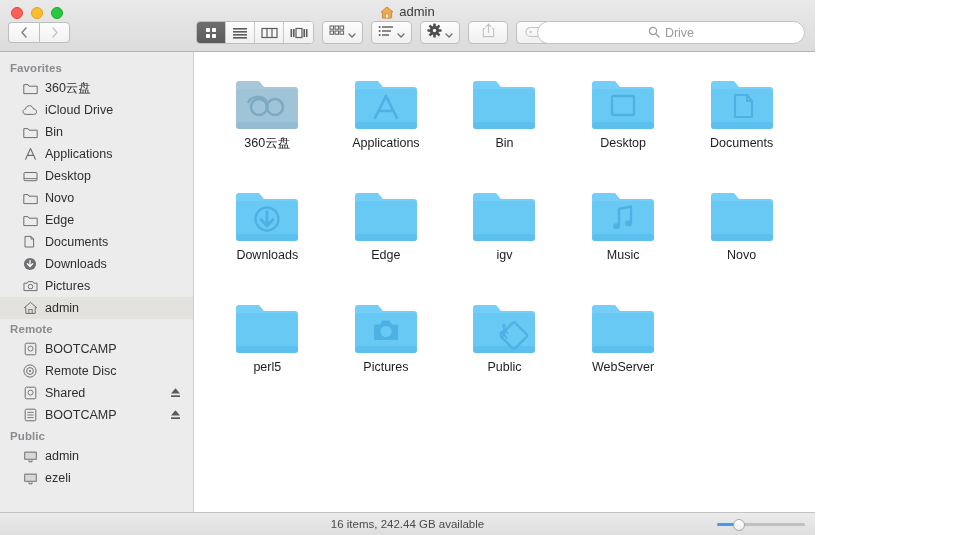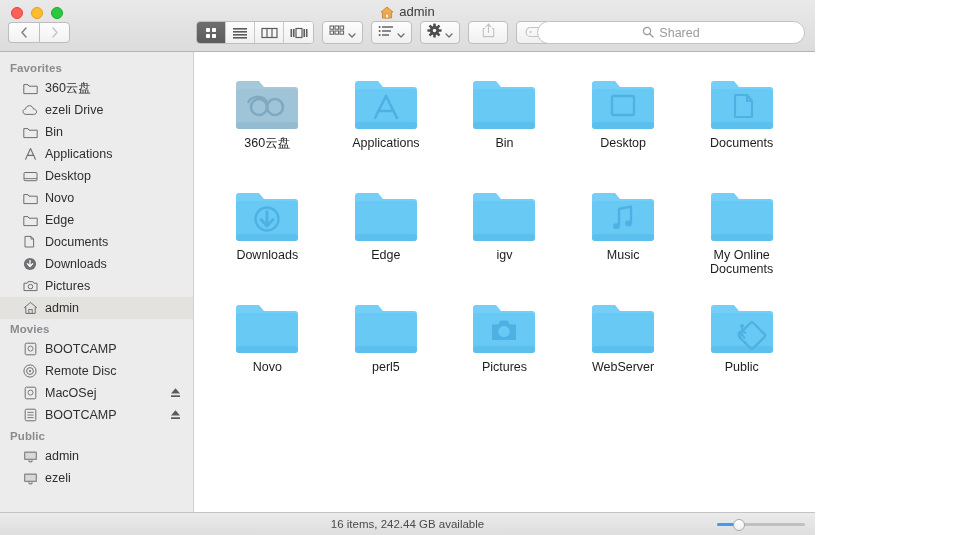--- a/index.html
+++ b/index.html
@@ -343,21 +343,21 @@
 
     </div>
 
     <div class="searchbox">
       <span>
         <svg width="12" height="12" viewBox="0 0 12 12">
           <circle cx="5" cy="5" r="3.6" fill="none" stroke="#989898" stroke-width="1.2"></circle>
           <line x1="7.7" y1="7.7" x2="11" y2="11" stroke="#989898" stroke-width="1.3" stroke-linecap="round"></line>
         </svg>
       </span>
-      <span class="ph">Shared</span>
+      <span class="ph">Drive</span>
     </div>
 
   </div>
 
   <div class="body">
 
     <div class="sidebar">
 
       <div class="sect">Favorites</div>
 
@@ -369,21 +369,21 @@
         </span>
         <span class="slabel">360云盘</span>
       </div>
 
       <div class="srow">
         <span class="sic">
           <svg width="16" height="12" viewBox="0 0 16 12">
               <path d="M4.3 10.4 C2.2 10.4 1 9.2 1 7.7 C1 6.3 2.1 5.2 3.5 5.1 C3.8 3.1 5.4 1.7 7.5 1.7 C9.5 1.7 11.1 3.1 11.4 5 C13 5.1 14.6 6 14.6 7.8 C14.6 9.3 13.4 10.4 11.6 10.4 Z" fill="none" stroke="#6e6e73" stroke-width="1"></path>
             </svg>
         </span>
-        <span class="slabel">ezeli Drive</span>
+        <span class="slabel">iCloud Drive</span>
       </div>
 
       <div class="srow">
         <span class="sic">
           <svg width="15" height="13" viewBox="0 0 15 13">
               <path d="M0.8 2.6 L5 2.6 L6 4.2 L14.2 4.2 L14.2 11.6 L0.8 11.6 Z" fill="none" stroke="#6e6e73" stroke-width="1"></path>
             </svg>
         </span>
         <span class="slabel">Bin</span>
       </div>
@@ -459,21 +459,21 @@
       <div class="srow selected">
         <span class="sic">
           <svg width="15" height="14" viewBox="0 0 15 14">
             <path d="M7.5 1.4 L13.6 6.6 L12.2 6.6 L12.2 12.4 L2.8 12.4 L2.8 6.6 L1.4 6.6 Z" fill="none" stroke="#6e6e73" stroke-width="1" stroke-linejoin="round"></path>
             <rect x="5.8" y="8.6" width="3.4" height="3.8" fill="none" stroke="#6e6e73" stroke-width="0.9"></rect>
           </svg>
         </span>
         <span class="slabel">admin</span>
       </div>
 
-      <div class="sect">Movies</div>
+      <div class="sect">Remote</div>
 
 
       <div class="srow">
         <span class="sic">
           <svg width="13" height="14" viewBox="0 0 13 14">
             <rect x="1.2" y="1.2" width="10.6" height="11.6" rx="1.2" fill="none" stroke="#6e6e73" stroke-width="1"></rect>
             <circle cx="6.5" cy="6.6" r="2.5" fill="none" stroke="#6e6e73" stroke-width="0.9"></circle>
           </svg>
         </span>
         <span class="slabel">BOOTCAMP</span>
@@ -490,21 +490,21 @@
         <span class="slabel">Remote Disc</span>
       </div>
 
       <div class="srow">
         <span class="sic">
           <svg width="13" height="14" viewBox="0 0 13 14">
             <rect x="1.2" y="1.2" width="10.6" height="11.6" rx="1.2" fill="none" stroke="#6e6e73" stroke-width="1"></rect>
             <circle cx="6.5" cy="6.6" r="2.5" fill="none" stroke="#6e6e73" stroke-width="0.9"></circle>
           </svg>
         </span>
-        <span class="slabel">MacOSej</span>
+        <span class="slabel">Shared</span>
         <span class="eject">
           <svg width="11" height="12" viewBox="0 0 11 12">
             <path d="M5.5 1.2 L10 6.5 L1 6.5 Z" fill="#5a5a5a"></path>
             <rect x="1" y="8.3" width="9" height="1.7" fill="#5a5a5a"></rect>
           </svg>
         </span>
       </div>
 
       <div class="srow">
         <span class="sic">
@@ -666,30 +666,20 @@
               <rect x="2" y="11" width="62" height="40" rx="3.5" fill="#68c9f5"></rect>
               <rect x="2" y="44" width="62" height="7" rx="3.5" fill="#5cc0ee"></rect>
               <path d="M29 36 L29 19 L41 16.5 L41 33" fill="none" stroke="#4db2e3" stroke-width="2.4" stroke-linejoin="round"></path>
               <ellipse cx="26.5" cy="36.2" rx="3.4" ry="2.9" fill="#4db2e3"></ellipse>
               <ellipse cx="38.5" cy="33.4" rx="3.4" ry="2.9" fill="#4db2e3"></ellipse>
             </svg>
           </div>
           <div class="label">Music</div>
         </div>
 
-        <div class="item">
-          <div class="icon-wrap">
-            <svg width="66" height="54" viewBox="0 0 66 54">
-              <path d="M2 6 a3 3 0 0 1 3-3 h20 l5 6 h31 a3 3 0 0 1 3 3 v3 H2 Z" fill="#74cef7"></path>
-              <rect x="2" y="11" width="62" height="40" rx="3.5" fill="#68c9f5"></rect>
-              <rect x="2" y="44" width="62" height="7" rx="3.5" fill="#5cc0ee"></rect>
-            </svg>
-          </div>
-          <div class="label">My Online Documents</div>
-        </div>
 
         <div class="item">
           <div class="icon-wrap">
             <svg width="66" height="54" viewBox="0 0 66 54">
               <path d="M2 6 a3 3 0 0 1 3-3 h20 l5 6 h31 a3 3 0 0 1 3 3 v3 H2 Z" fill="#74cef7"></path>
               <rect x="2" y="11" width="62" height="40" rx="3.5" fill="#68c9f5"></rect>
               <rect x="2" y="44" width="62" height="7" rx="3.5" fill="#5cc0ee"></rect>
             </svg>
           </div>
           <div class="label">Novo</div>
@@ -710,45 +700,45 @@
           <div class="icon-wrap">
             <svg width="66" height="54" viewBox="0 0 66 54">
               <path d="M2 6 a3 3 0 0 1 3-3 h20 l5 6 h31 a3 3 0 0 1 3 3 v3 H2 Z" fill="#74cef7"></path>
               <rect x="2" y="11" width="62" height="40" rx="3.5" fill="#68c9f5"></rect>
               <rect x="2" y="44" width="62" height="7" rx="3.5" fill="#5cc0ee"></rect>
               <path d="M21 22.5 L27 22.5 L29.5 18.5 L36.5 18.5 L39 22.5 L45 22.5 L45 38 L21 38 Z" fill="#4db2e3"></path>
               <circle cx="33" cy="29.5" r="5.6" fill="#68c9f5"></circle>
             </svg>
           </div>
           <div class="label">Pictures</div>
-        </div>
-
-        <div class="item">
-          <div class="icon-wrap">
-            <svg width="66" height="54" viewBox="0 0 66 54">
-              <path d="M2 6 a3 3 0 0 1 3-3 h20 l5 6 h31 a3 3 0 0 1 3 3 v3 H2 Z" fill="#74cef7"></path>
-              <rect x="2" y="11" width="62" height="40" rx="3.5" fill="#68c9f5"></rect>
-              <rect x="2" y="44" width="62" height="7" rx="3.5" fill="#5cc0ee"></rect>
-            </svg>
-          </div>
-          <div class="label">WebServer</div>
         </div>
 
         <div class="item">
           <div class="icon-wrap">
             <svg width="66" height="54" viewBox="0 0 66 54">
               <path d="M2 6 a3 3 0 0 1 3-3 h20 l5 6 h31 a3 3 0 0 1 3 3 v3 H2 Z" fill="#74cef7"></path>
               <rect x="2" y="11" width="62" height="40" rx="3.5" fill="#68c9f5"></rect>
               <rect x="2" y="44" width="62" height="7" rx="3.5" fill="#5cc0ee"></rect>
               <rect x="33" y="15.5" width="19.8" height="19.8" rx="2" transform="rotate(45 33 29.5)" fill="none" stroke="#4db2e3" stroke-width="2.3"></rect>
               <circle cx="33" cy="24" r="2" fill="#4db2e3"></circle>
               <path d="M33 26.5 L33 32 M33 28.5 L29.5 31 M33 28.5 L36.5 31 M33 32 L30.5 36 M33 32 L35.5 36" fill="none" stroke="#4db2e3" stroke-width="1.9" stroke-linecap="round"></path>
             </svg>
           </div>
           <div class="label">Public</div>
+        </div>
+
+        <div class="item">
+          <div class="icon-wrap">
+            <svg width="66" height="54" viewBox="0 0 66 54">
+              <path d="M2 6 a3 3 0 0 1 3-3 h20 l5 6 h31 a3 3 0 0 1 3 3 v3 H2 Z" fill="#74cef7"></path>
+              <rect x="2" y="11" width="62" height="40" rx="3.5" fill="#68c9f5"></rect>
+              <rect x="2" y="44" width="62" height="7" rx="3.5" fill="#5cc0ee"></rect>
+            </svg>
+          </div>
+          <div class="label">WebServer</div>
         </div>
 
       </div>
     </div>
 
   </div>
 
   <div class="statusbar">
     <span>16 items, 242.44 GB available</span>
     <div class="slider">

